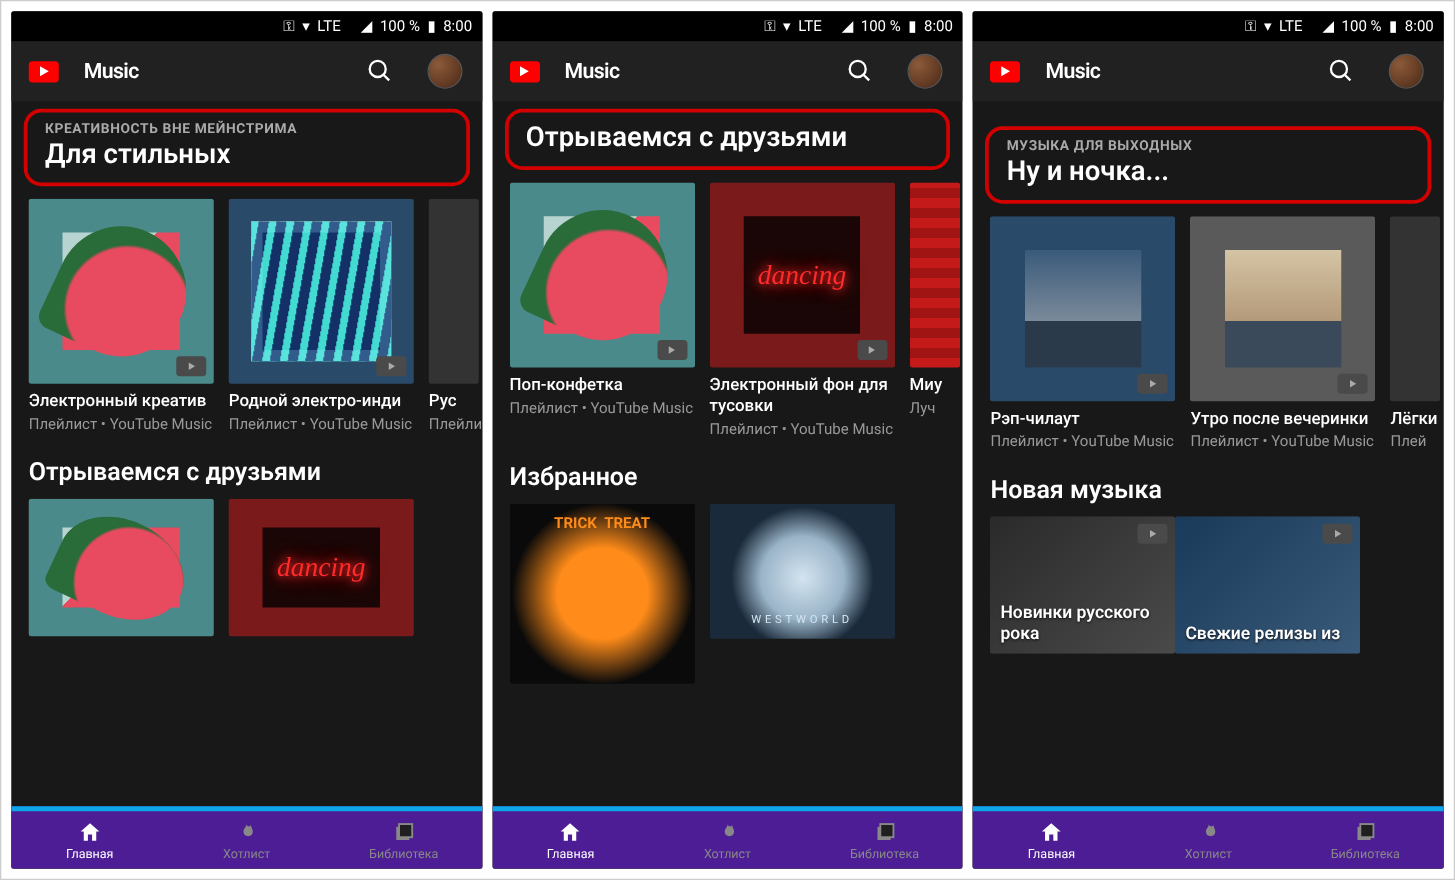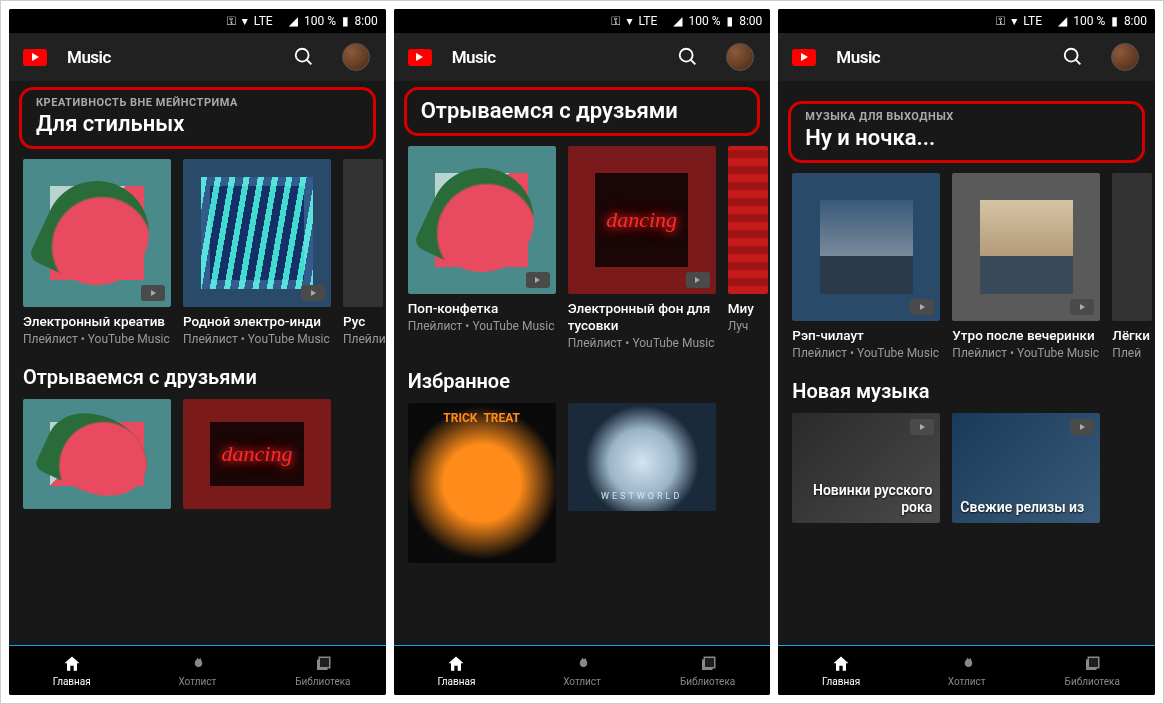--- a/index.html
+++ b/index.html
@@ -75,25 +75,25 @@
 .card { flex: 0 0 auto; width: 148px; }
 .album {
   width: 148px; height: 148px; background:#333; border-radius:2px; position:relative; overflow:hidden;
   display:flex; align-items:center; justify-content:center;
 }
 .album-inner { width: 78%; height: 78%; }
 .card-title { font-size: 13.5px; font-weight: 500; margin-top: 6px; line-height: 1.25; }
 .card-sub { font-size: 12px; color: #999; margin-top: 2px; line-height: 1.3; }
 .partial { width: 30px; }
 .partial .album { width: 40px; }
-.banner-row { display:flex; gap:12px; padding: 0 14px; overflow:hidden;text-align:right; }
+.banner-row { display:flex; padding: 0 14px; overflow:hidden; }
 .banner { flex:0 0 148px; height:110px; background:#333; border-radius:2px; position:relative; display:flex; align-items:flex-end; padding:8px; }
 .banner-title { font-size:14px; font-weight:600; line-height:1.2; text-shadow:0 1px 2px rgba(0,0,0,.8); }
 .bottom-nav {
-  height: 50px; background:#000000; display:flex; border-top:1px solid #0ea5e9;
+  height: 50px; background:#4c1d95; display:flex; border-top:4px solid #0ea5e9;
 }
 .nav-item { flex:1; display:flex; flex-direction:column; align-items:center; justify-content:center; gap:2px; font-size:10px; color:#888; }
 .nav-item.active { color:#fff; }
 .nav-icon { width:20px; height:20px; display:flex; align-items:center; justify-content:center; }
 
 
 .art-watermelon { background: linear-gradient(135deg, #b8d4d0 40%, #e84a5f 40%); }
 .art-watermelon::after { content:""; position:absolute; left:15%; top:15%; width:70%; height:70%; background: radial-gradient(circle at 60% 60%, #e84a5f 55%, #2a6b3a 58%); border-radius: 50% 50% 50% 10%; transform:rotate(25deg); }
 .art-geo { background:#0a1a3a; }
 .art-geo::after { content:""; position:absolute; inset:12%; background: repeating-linear-gradient(100deg,#3ad6c4 0 6px,#0a1a3a 6px 14px), linear-gradient(180deg,#ffd079,#ff7a5a,#3ad6c4); mix-blend-mode:screen; }
@@ -273,21 +273,21 @@
           <div class="album art-hm"></div>
           <div class="card-title">Миу</div>
           <div class="card-sub">Луч</div>
         </div>
       </div>
       <div class="section-header">
         <div class="section-title small">Избранное</div>
       </div>
       <div class="carousel">
         <div class="card">
-            <div class="album art-trick" style="height:160px">
+            <div class="album art-trick" style="height:144px">
               <span style="position:absolute;top:8px;font-size:12px;font-weight:700;color:#ff8c1a">TRICK&nbsp;&nbsp;TREAT</span>
             </div>
           </div>
         <div class="card">
             <div class="album art-ww" style="height:108px">
               <span style="position:absolute;bottom:10px;font-size:9px;letter-spacing:3px;color:#d4e4f0">WESTWORLD</span>
             </div>
           </div>
       </div>
     </div>

